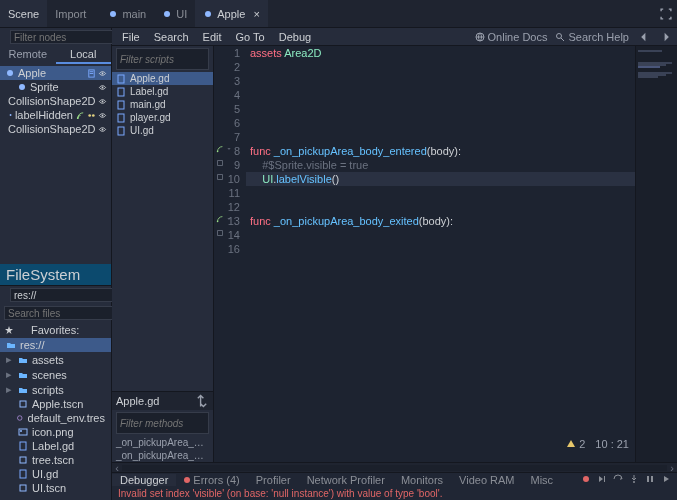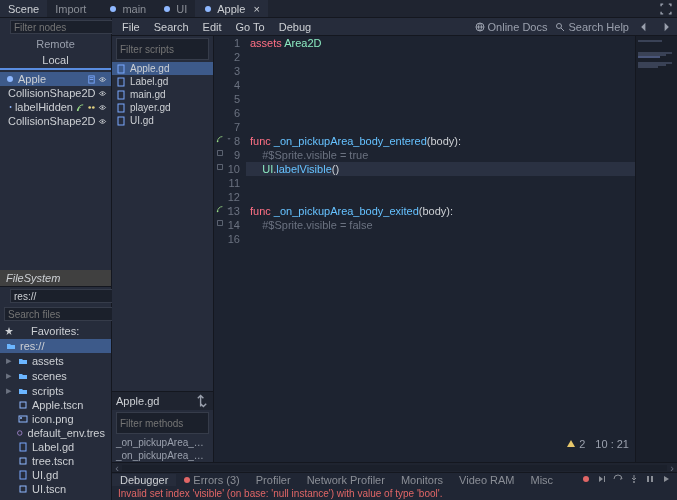--- a/index.html
+++ b/index.html
@@ -1,51 +1,51 @@
 <!DOCTYPE html>
 <html><head>
 <meta charset="utf-8">
 <style>
 * { margin: 0; padding: 0; box-sizing: border-box; font-family: Arial, sans-serif; font-size: 11px; }
 body { background: #262c3b; color: #cdd0d4; width: 677px; height: 500px; overflow: hidden; display: flex; flex-direction: column; }
-.top-tabs { display: flex; align-items: center; height: 18px; background: #1f2430; border-bottom: 1px solid #14171f; }
+.top-tabs { display: flex; align-items: center; height: 28px; background: #1f2430; border-bottom: 1px solid #14171f; }
 .top-tabs .tab-group { display: flex; height: 100%; }
 .top-tabs .tab { padding: 0 8px; display: flex; align-items: center; gap: 4px; color: #8a8e96; cursor: pointer; }
 .top-tabs .tab.active { background: #262c3b; color: #cdd0d4; }
 .top-tabs .right { margin-left: auto; padding-right: 4px; display: flex; gap: 4px; }
 .main-row { display: flex; flex: 1; min-height: 0; }
 .left-col { width: 112px; display: flex; flex-direction: column; background: #262c3b; border-right: 1px solid #14171f; }
 .panel-header { display: flex; align-items: flex-end; padding: 2px 4px; gap: 3px; }
 .panel-header input { flex: 1; background: #1b202b; border: 1px solid #363c4a; color: #cdd0d4; padding: 1px 3px; font-size: 10px; height: 14px; }
 .icon-btn { width: 14px; height: 14px; display: flex; align-items: center; justify-content: center; color: #9aa0ad; cursor: pointer; }
-.remote-local { display: flex; font-size: 10px; flex-direction: column; }
+.remote-local { display: flex; font-size: 10px; }
 .remote-local div { flex: 1; text-align: center; padding: 2px 0; color: #9aa0ad; cursor: pointer; }
 .remote-local div.active { border-bottom: 2px solid #5a8de0; color: #cdd0d4; }
 .tree { padding: 2px 0; overflow-y: auto; }
 .tree-row { display: flex; align-items: center; padding: 1px 2px; gap: 3px; font-size: 10px; white-space: nowrap; cursor: pointer; }
 .tree-row.selected { background: #3d5a8a; }
 .tree-row .indent { display: inline-block; }
 .tree-row .type-icon { width: 10px; height: 10px; }
 .tree-row .row-icons { margin-left: auto; display: flex; gap: 2px; padding-right: 2px; }
 .tree-row .row-icons svg { width: 9px; height: 9px; }
-.dock-tab { background: #404040; padding: 2px 6px; font-size: 11px; border-bottom: 1px solid #14171f; font-style: italic; }
+.dock-tab { background: #0c4a6e; padding: 2px 6px; font-size: 15px; border-bottom: 1px solid #14171f; }
 .fs-nav { display: flex; align-items: center; gap: 3px; padding: 2px 4px; }
 .fs-nav input { flex: 1; background: #1b202b; border: 1px solid #363c4a; color: #cdd0d4; padding: 1px 3px; font-size: 10px; height: 14px; }
 .fs-section { padding: 2px 4px; font-size: 10px; display: flex; align-items: center; gap: 17px; }
 .fs-item { display: flex; align-items: center; gap: 4px; padding: 1px 6px; font-size: 10px; cursor: pointer; }
 .fs-item.selected { background: #3d5a8a; }
 .center-col { flex: 1; display: flex; flex-direction: column; min-width: 0; }
 .menu-bar { display: flex; align-items: center; height: 18px; background: #262c3b; border-bottom: 1px solid #14171f; padding: 0 4px; gap: 2px; font-size: 10px; }
 .menu-bar .menu { padding: 0 6px; cursor: pointer; color: #cdd0d4; }
 .menu-bar .right { margin-left: auto; display: flex; align-items: center; gap: 8px; }
 .menu-bar .doclink { color: #9aa0ad; display: flex; align-items: center; gap: 3px; cursor: pointer; }
 .editor-body { display: flex; flex: 1; min-height: 0; }
 .script-panel { width: 102px; background: #262c3b; border-right: 1px solid #14171f; display: flex; flex-direction: column; }
 .script-search { padding: 2px 4px; }
-.script-search input { width: 100%; background: #1b202b; border: 1px solid #363c4a; color: #cdd0d4; padding: 10px 3px; font-size: 10px; height: 14px; }
+.script-search input { width: 100%; background: #1b202b; border: 1px solid #363c4a; color: #cdd0d4; padding: 10px 3px; font-size: 10px; height: 14px; font-style: italic; }
 .script-list { flex: 0 0 auto; }
 .script-item { display: flex; align-items: center; gap: 4px; padding: 1px 4px; font-size: 10px; cursor: pointer; }
 .script-item.selected { background: #3d5a8a; }
 .script-item svg { width: 10px; height: 10px; }
 .spacer { flex: 1; }
 .current-script { display: flex; align-items: center; justify-content: space-between; padding: 2px 4px; font-size: 10px; background: #1f2430; border-top: 1px solid #14171f; }
 .method-list .mitem { padding: 1px 4px; font-size: 10px; color: #9aa0ad; cursor: pointer; white-space: nowrap; overflow: hidden; text-overflow: ellipsis; }
 .code-area { flex: 1; display: flex; min-width: 0; position: relative; }
 .code-scroll { flex: 1; overflow: auto; background: #1d2330; font-family: 'Menlo','Consolas',monospace; font-size: 10px; line-height: 14px; }
 .code-line { display: flex; min-height: 14px; }
@@ -146,20 +146,33 @@
               <path d="M5 3C3 3 1.5 5 1.5 5S3 7 5 7s3.5-2 3.5-2S7 3 5 3z" fill="none" stroke="currentColor"></path>
               <circle cx="5" cy="5" r="1"></circle>
             </svg>
           </span>
         </div>
         <div class="tree-row">
           <span class="indent" style="width:12px"></span>
           <svg class="type-icon" viewBox="0 0 10 10" style="color:#8fb8ff">
             <circle cx="5" cy="5" r="3"></circle>
           </svg>
+          <span>Sprite</span>
+          <span class="row-icons">
+            <svg viewBox="0 0 10 10">
+              <path d="M5 3C3 3 1.5 5 1.5 5S3 7 5 7s3.5-2 3.5-2S7 3 5 3z" fill="none" stroke="currentColor"></path>
+              <circle cx="5" cy="5" r="1"></circle>
+            </svg>
+          </span>
+        </div>
+        <div class="tree-row">
+          <span class="indent" style="width:12px"></span>
+          <svg class="type-icon" viewBox="0 0 10 10" style="color:#8fb8ff">
+            <circle cx="5" cy="5" r="3"></circle>
+          </svg>
           <span>CollisionShape2D</span>
           <span class="row-icons">
             <svg viewBox="0 0 10 10">
               <path d="M5 3C3 3 1.5 5 1.5 5S3 7 5 7s3.5-2 3.5-2S7 3 5 3z" fill="none" stroke="currentColor"></path>
               <circle cx="5" cy="5" r="1"></circle>
             </svg>
           </span>
         </div>
         <div class="tree-row">
           <span class="indent" style="width:12px"></span>
@@ -270,32 +283,32 @@
         </div>
         <div class="fs-item">
           <span style="width:8px"></span>
           <svg width="10" height="10" viewBox="0 0 10 10" style="color:#8fb8ff">
             <rect x="2" y="2" width="6" height="6" fill="none" stroke="currentColor"></rect>
           </svg>
           <span>Apple.tscn</span>
         </div>
         <div class="fs-item">
           <span style="width:8px"></span>
+          <svg width="10" height="10" viewBox="0 0 10 10" style="color:#b090e0">
+            <circle cx="5" cy="5" r="3" fill="none" stroke="currentColor"></circle>
+          </svg>
+          <span>default_env.tres</span>
+        </div>
+        <div class="fs-item">
+          <span style="width:8px"></span>
           <svg width="10" height="10" viewBox="0 0 10 10" style="color:#8fb8ff">
             <rect x="1" y="2" width="8" height="6" fill="none" stroke="currentColor"></rect>
             <circle cx="3" cy="4" r="1"></circle>
           </svg>
           <span>icon.png</span>
-        </div>
-        <div class="fs-item">
-          <span style="width:8px"></span>
-          <svg width="10" height="10" viewBox="0 0 10 10" style="color:#b090e0">
-            <circle cx="5" cy="5" r="3" fill="none" stroke="currentColor"></circle>
-          </svg>
-          <span>default_env.tres</span>
         </div>
         <div class="fs-item">
           <span style="width:8px"></span>
           <svg width="10" height="10" viewBox="0 0 10 10" style="color:#7aa8ff">
             <rect x="2" y="1" width="6" height="8" fill="none" stroke="currentColor"></rect>
           </svg>
           <span>Label.gd</span>
         </div>
         <div class="fs-item">
           <span style="width:8px"></span>
@@ -473,21 +486,20 @@
                   </svg>
                 </span>13</div>
               <div class="line-content"><span class="tok-kw">func</span> <span class="tok-fn">_on_pickupArea_body_exited</span>(body):</div>
             </div>
             <div class="code-line">
               <div class="gutter"><span class="marks">
                   <svg width="8" height="8" viewBox="0 0 10 10" style="color:#6b7280">
                     <rect x="2" y="2" width="6" height="6" fill="none" stroke="currentColor"></rect>
                   </svg>
                 </span>14</div>
-              <div class="line-content">    <span class="tok-cmt">#$Sprite.visible = false</span></div>
             </div>
             <div class="code-line">
               <div class="gutter">16</div>
               <div class="line-content"></div>
             </div>
           </div>
         <div class="minimap">
           <div style="height:4px"></div>
           <div class="mm-line" style="width:24px"></div>
           <div style="height:10px"></div>
@@ -515,21 +527,21 @@
       <span class="arrow">‹</span>
       <div class="track"></div>
       <span class="arrow">›</span>
     </div>
 
     <div class="bottom-panel">
       <div class="bp-tabs">
         <div class="bp-tab active">Debugger</div>
         <div class="bp-tab">
             <span class="errdot"></span>
-            <span>Errors (3)</span>
+            <span>Errors (4)</span>
           </div>
         <div class="bp-tab">Profiler</div>
         <div class="bp-tab">Network Profiler</div>
         <div class="bp-tab">Monitors</div>
         <div class="bp-tab">Video RAM</div>
         <div class="bp-tab">Misc</div>
         <div class="bp-right">
           <span><svg viewBox="0 0 10 10" style="color:#e06666">
                 <circle cx="5" cy="5" r="3"></circle>
               </svg></span>

